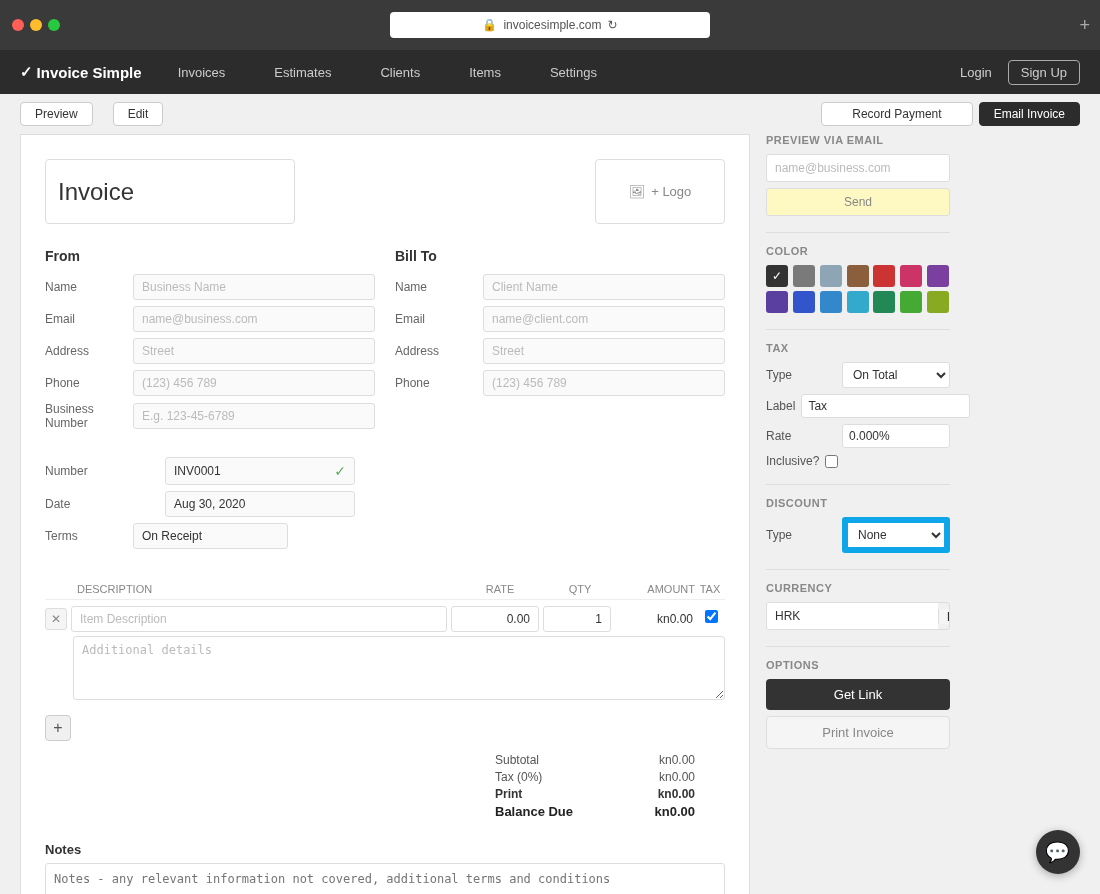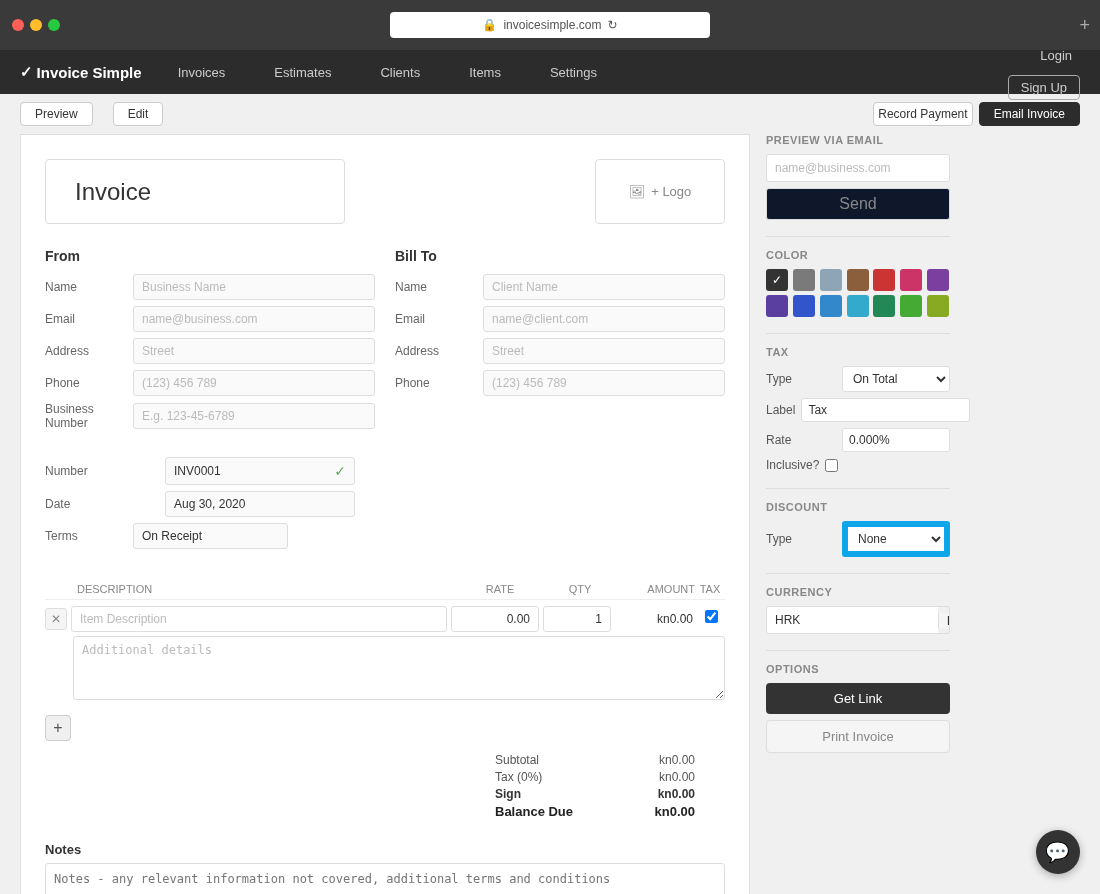--- a/index.html
+++ b/index.html
@@ -65,21 +65,21 @@
     .nav-link {
       color: #ccc;
       padding: 0 16px;
       height: 44px;
       display: flex;
       align-items: center;
       font-size: 13px;
       cursor: pointer;
       text-decoration: none;
     }
-    .nav-actions { display: flex; gap: 8px; align-items: flex-end; flex-direction: column; }
+    .nav-actions { display: flex; gap: 8px; align-items: center; }
     .btn-login {
       color: #ccc;
       background: none;
       border: none;
       cursor: pointer;
       font-size: 13px;
       padding: 4px 8px;
     }
     .btn-signup {
       background: none;
@@ -122,21 +122,21 @@
       cursor: pointer;
       font-size: 12px;
       color: #333;
     }
     .toolbar-right {
       margin-left: auto;
       display: flex;
       gap: 6px;
     }
     .btn-record {
-      padding: 4px 4px;
+      padding: 4px 30px;
       border: 1px solid #ccc;
       background: #fff;
       border-radius: 4px;
       cursor: pointer;
       font-size: 12px;
       color: #333;
     }
     .btn-email {
       padding: 4px 14px;
       background: #2c2c2c;
@@ -168,22 +168,22 @@
     .invoice-header {
       display: flex;
       justify-content: space-between;
       margin-bottom: 24px;
     }
     .invoice-title-input {
       font-size: 24px;
       font-weight: 400;
       border: 1px solid #ddd;
       border-radius: 4px;
-      padding: 8px 29px;
-      width: 300px;
+      padding: 8px 12px;
+      width: 250px;
       color: #333;
     }
     .logo-area {
       width: 130px;
       height: 65px;
       border: 1px solid #ddd;
       border-radius: 4px;
       display: flex;
       align-items: center;
       justify-content: center;
@@ -409,25 +409,25 @@
       border: 1px solid #ddd;
       border-radius: 3px;
       padding: 6px 8px;
       font-size: 12px;
       color: #333;
     }
     .sidebar-input::placeholder { color: #bbb; }
     .sidebar-btn-send {
       width: 100%;
       padding: 6px;
-      background: #0f172a;
-      border: 1px solid #ddd;
-      border-radius: 3px;
-      cursor: pointer;
-      font-size: 16px;
+      background: #fef9c3;
+      border: 1px solid #ddd;
+      border-radius: 3px;
+      cursor: pointer;
+      font-size: 12px;
       color: #888;
       margin-top: 6px;
     }
     .divider { height: 1px; background: #ddd; margin: 12px 0; }
 
     
     .color-swatches {
       display: grid;
       grid-template-columns: repeat(7, 1fr);
       gap: 4px;
@@ -759,21 +759,21 @@
         <div class="totals-table">
           <div class="totals-row">
             <span>Subtotal</span>
             <span class="totals-value">kn0.00</span>
           </div>
           <div class="totals-row">
             <span>Tax (0%)</span>
             <span class="totals-value">kn0.00</span>
           </div>
           <div class="totals-row total-row">
-            <span>Sign</span>
+            <span>Print</span>
             <span class="totals-value">kn0.00</span>
           </div>
           <div class="totals-row balance-row">
             <span>Balance Due</span>
             <span class="totals-value">kn0.00</span>
           </div>
         </div>
       </div>
 
       <div class="notes-section">

